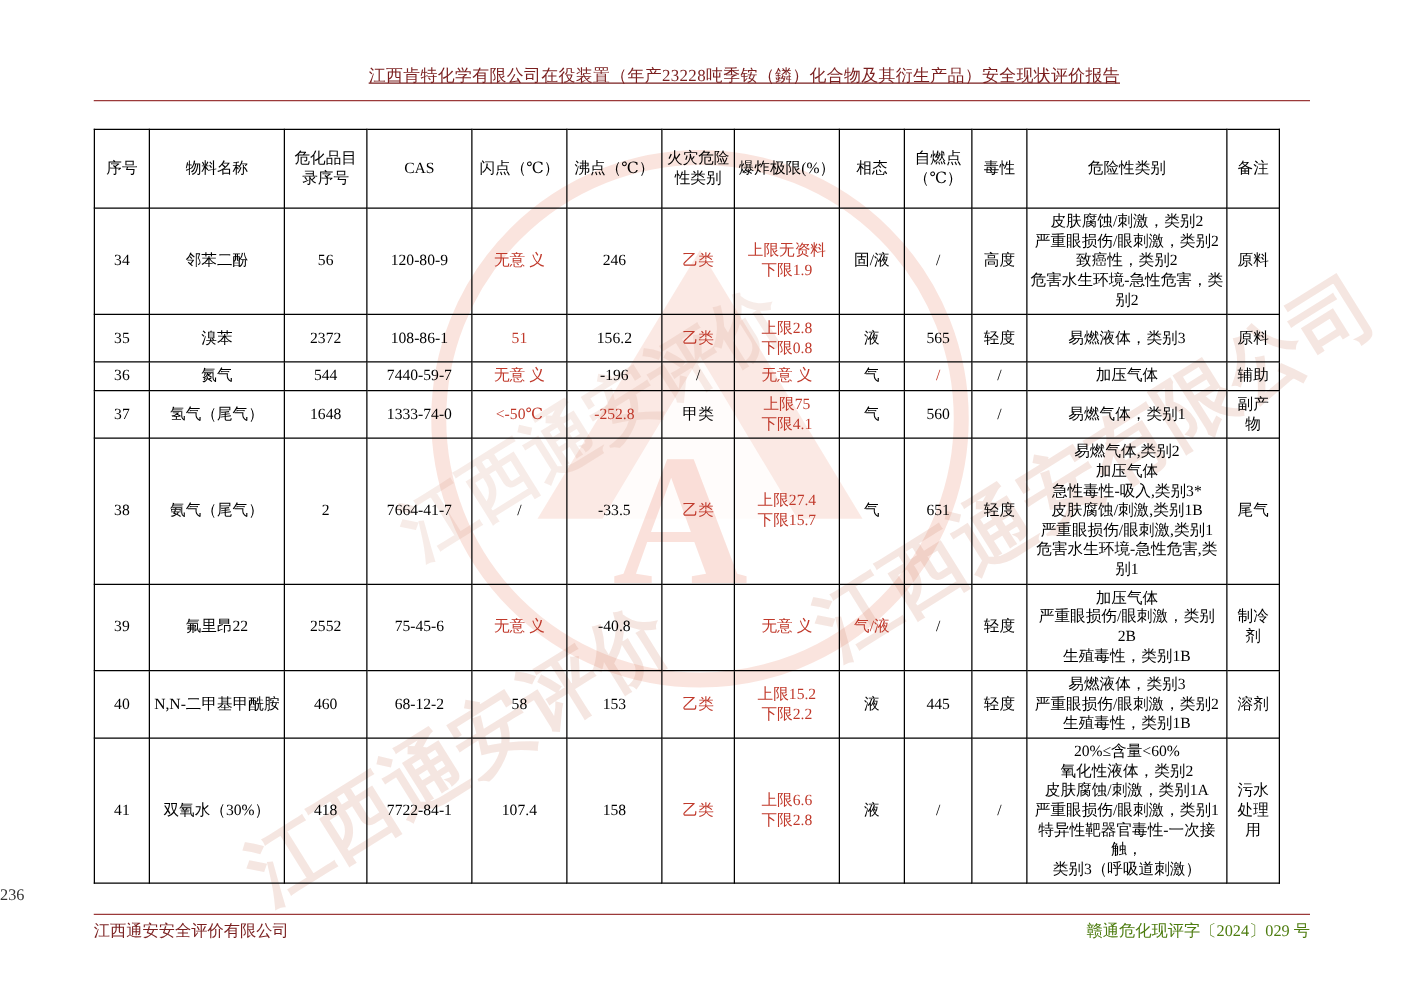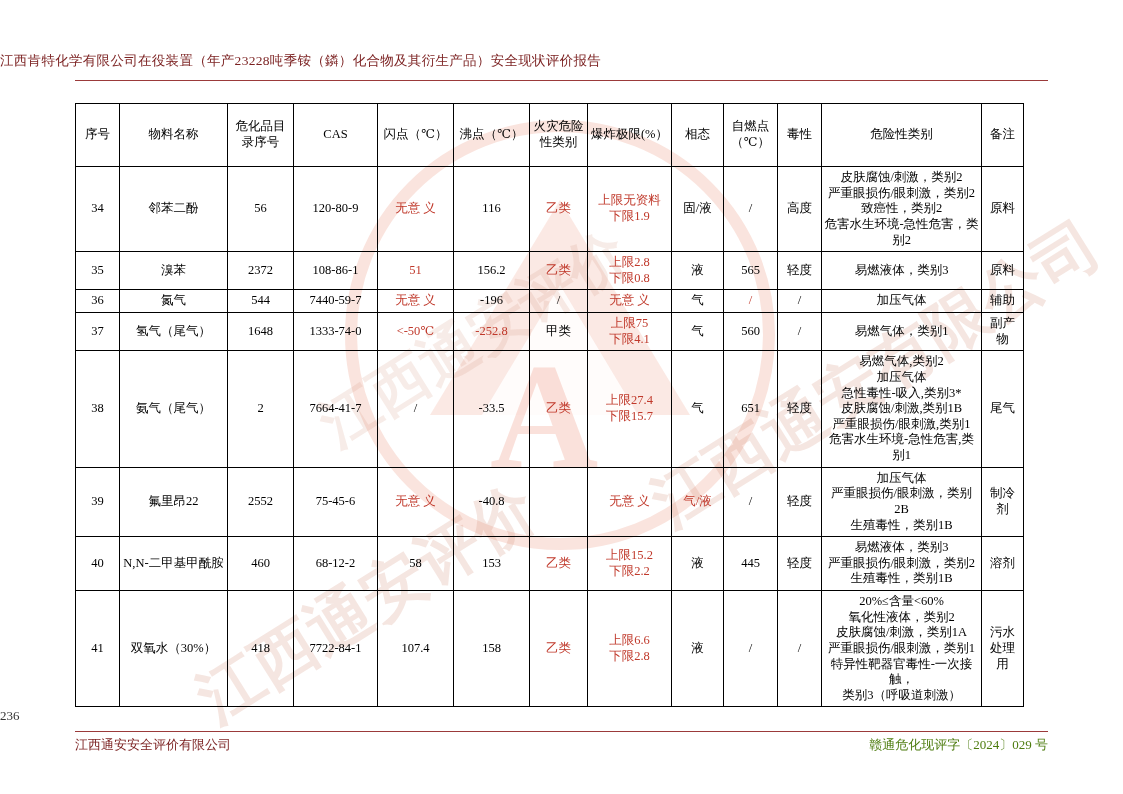--- a/index.html
+++ b/index.html
@@ -74,25 +74,26 @@
     transform: rotate(-32deg);
   }
   .wm-diag.d1 { left: 175px; top: 560px; }
   .wm-diag.d2 { left: 620px; top: 330px; }
   .wm-diag.d3 { left: 300px; top: 300px; font-size: 58px; color: rgba(210,140,120,0.17); }
 
   
   .page-header {
     position: absolute;
     top: 52px; left: 0; width: 896px;
-    text-align: left;
+    text-align: right;
     font-size: 13.5px;
     color: #7a1f1f;
     letter-spacing: 0.3px;
     z-index: 2;
+    text-decoration: underline;
   }
   .header-rule {
     position: absolute;
     top: 80px; left: 75px; width: 973px;
     border-top: 1px solid #9b3a3a;
     z-index: 2;
   }
   .page-number {
     position: absolute;
     top: 708px; left: 0; width: 1123px;
@@ -218,21 +219,21 @@
         <th>备注</th>
       </tr>
     </thead>
     <tbody>
         <tr>
           <td>34</td>
           <td>邻苯二酚</td>
           <td>56</td>
           <td>120-80-9</td>
           <td class="red">无意 义</td>
-          <td>116</td>
+          <td>246</td>
           <td class="red">乙类</td>
           <td class="red">
             <span class="cell-lines">
               <span>上限无资料</span>
               <span>下限1.9</span>
             </span>
           </td>
           <td>固/液</td>
           <td>/</td>
           <td>高度</td>

